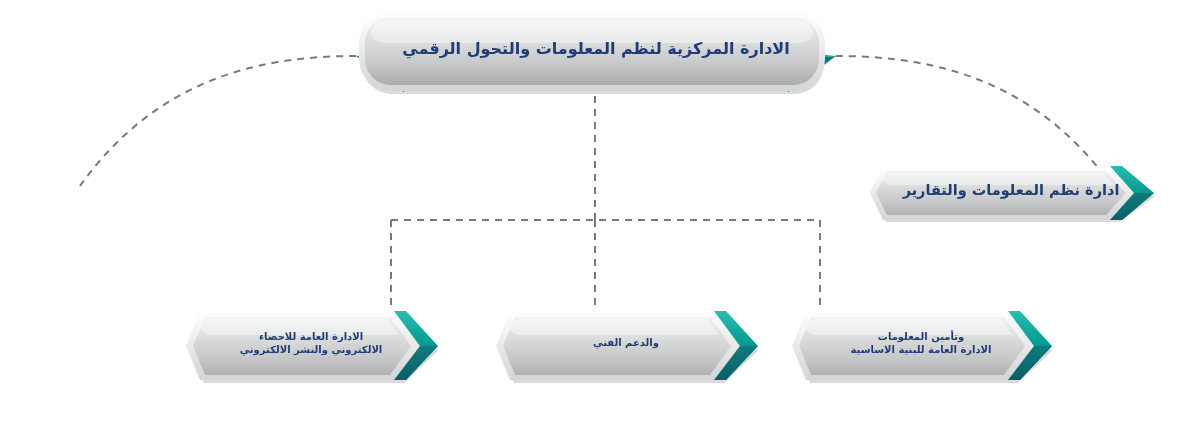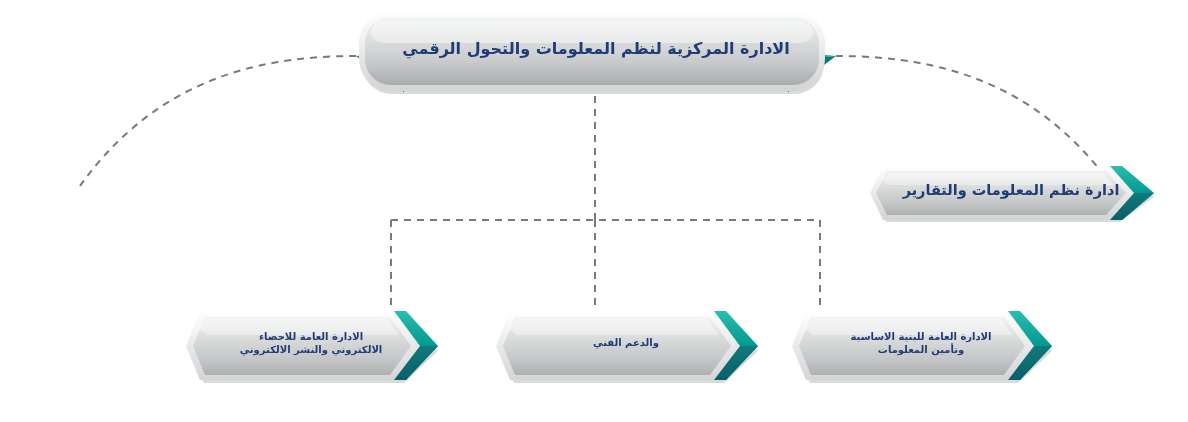--- a/index.html
+++ b/index.html
@@ -239,18 +239,18 @@
   <div class="node bottom-node" id="node-b3">
     <svg class="node-svg" viewBox="0 0 266 74" preserveAspectRatio="none">
       <path d="M 20,9 L 228,9 L 262,42 L 228,74 L 20,74 L 5,42 Z" fill="#b9bbbc" opacity="0.55"></path>
       <path d="M 204,2 L 230,2 L 262,37 L 230,71 L 204,71 L 236,37 Z" fill="url(#grad-teal-up)"></path>
       <path d="M 230,37 L 262,37 L 230,71 L 204,71 Z" fill="url(#grad-teal-dn)"></path>
       <path d="M 16,2 L 218,2 L 244,37 L 218,71 L 16,71 L 2,37 Z" fill="url(#grad-rim)"></path>
       <path d="M 21,8 L 214,8 L 235,37 L 214,66 L 21,66 L 9,37 Z" fill="url(#grad-body)"></path>
       <path d="M 23,10 L 211,10 L 223,26 L 23,26 L 14,19 Z" fill="#ffffff" opacity="0.38"></path>
     </svg>
     <div class="node-label">
+      <span>وتأمين المعلومات</span>
       <span>الادارة العامة للبنية الاساسية</span>
-      <span>وتأمين المعلومات</span>
     </div>
   </div>
 
 </div>
 
 </body></html>

